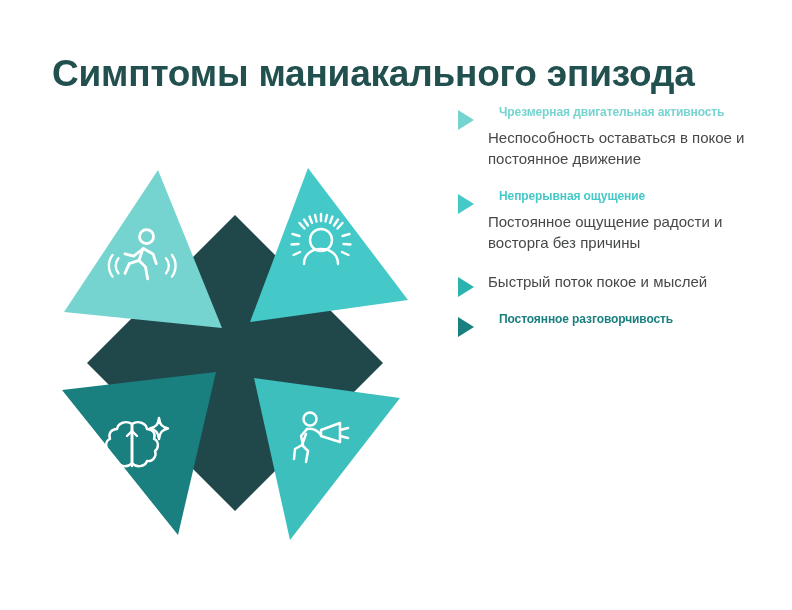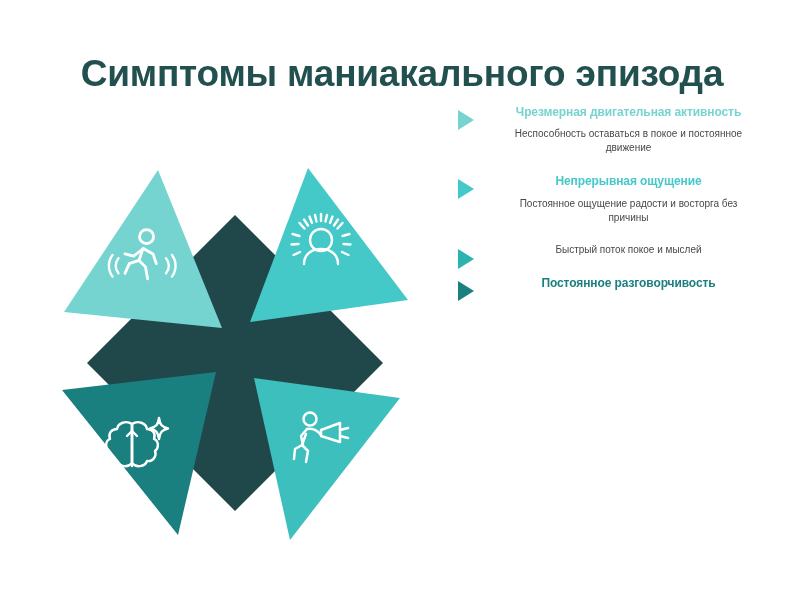--- a/index.html
+++ b/index.html
@@ -13,21 +13,20 @@
     font-family: "Liberation Sans", sans-serif;
     overflow: hidden;
     position: relative;
   }
 
   #page {
     position: relative;
     width: 688px;
     height: 610px;
     background: #ffffff;
-    text-align: center;
   }
 
   
   #title {
     position: absolute;
     left: 52px;
     top: 28px;
     width: 700px;
     font-size: 37px;
     font-weight: bold;
@@ -78,23 +77,23 @@
 
   .symptom-heading {
     margin-left: 41px;
     font-size: 12px;
     font-weight: bold;
     line-height: 1.34;
     letter-spacing: -0.1px;
   }
 
   .symptom-desc {
-    margin-left: 41px;
+    margin-left: 30px;
     margin-top: 7px;
-    font-size: 10px;
+    font-size: 15px;
     font-weight: normal;
     line-height: 1.42;
     color: #46484a;
   }
 </style>
 </head>
 <body>
 
 <div id="page">
 

